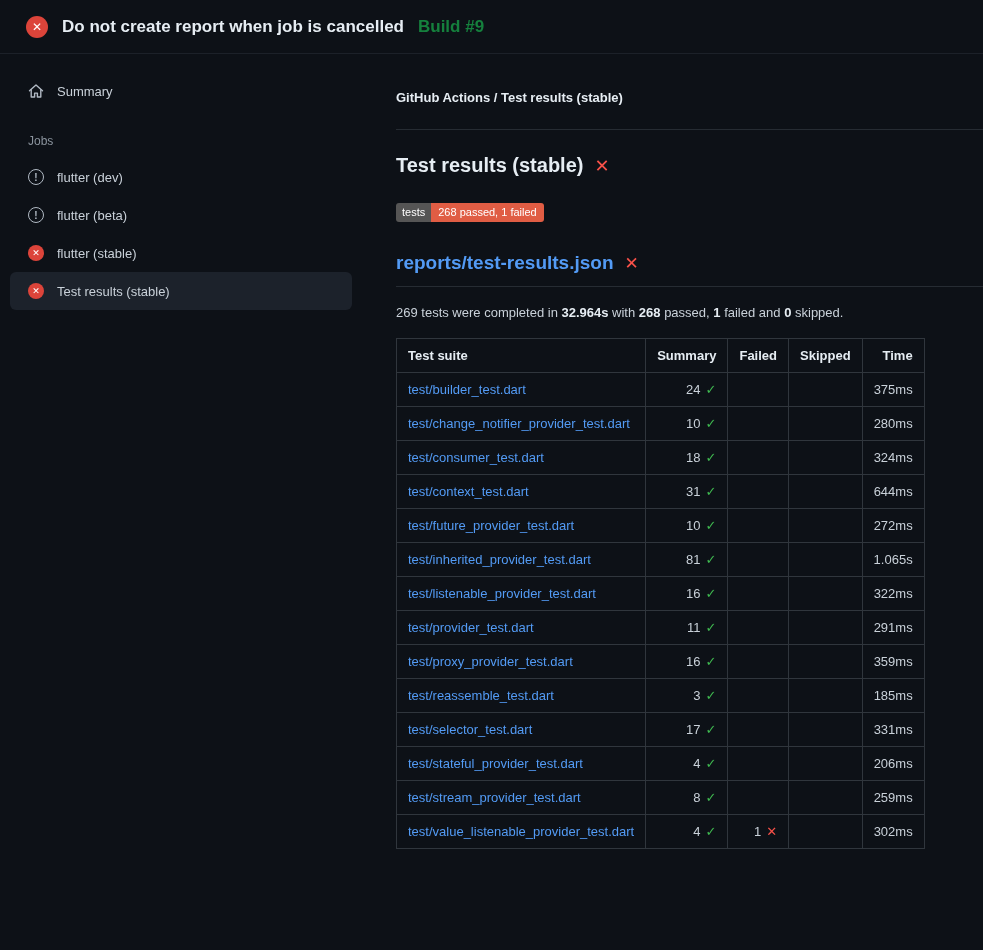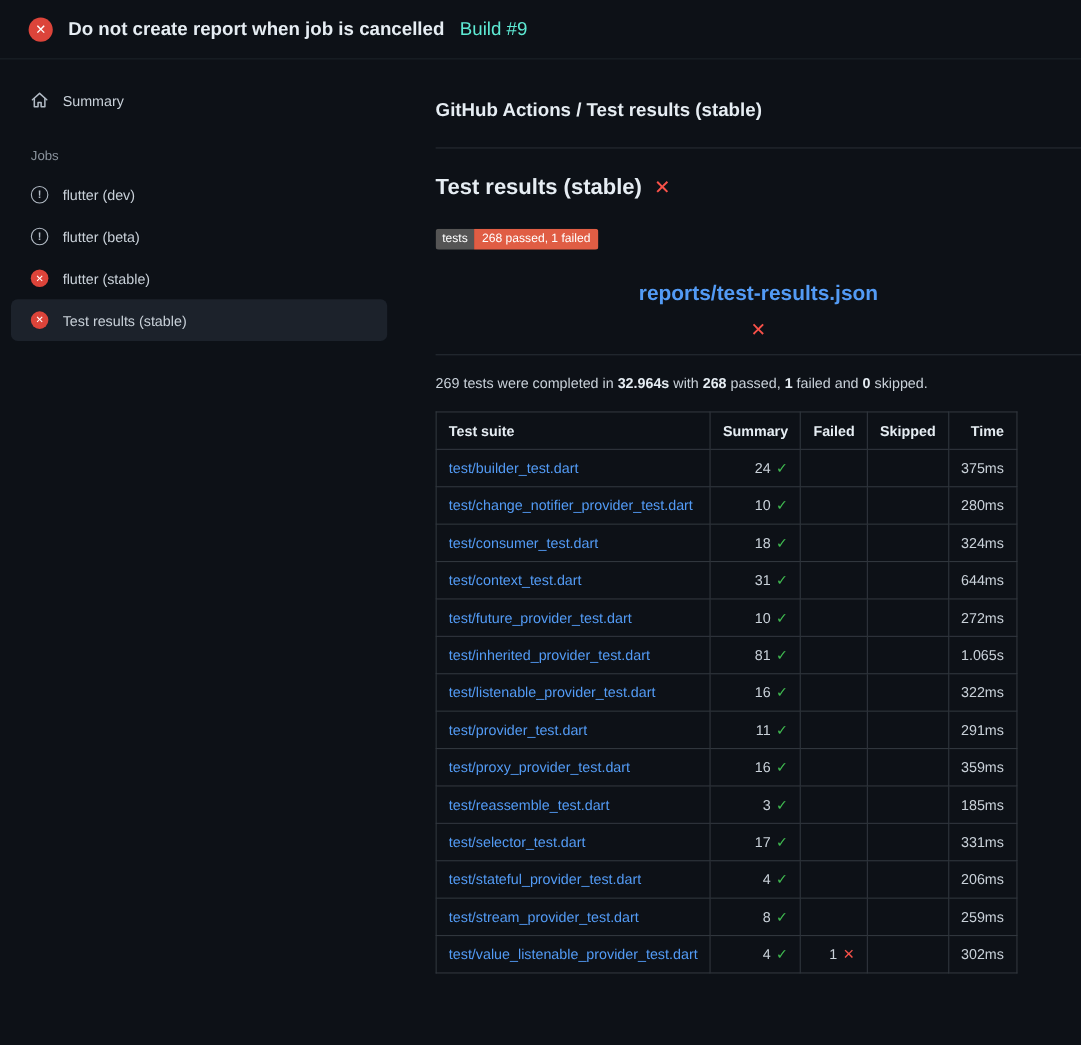--- a/index.html
+++ b/index.html
@@ -25,21 +25,21 @@
     border-bottom:1px solid #1c2129;
   }
   .fail-circle{
     width:22px;height:22px;border-radius:50%;
     background:var(--fail-circle-bg);
     color:#fff;display:flex;align-items:center;justify-content:center;
     font-size:12px;font-weight:bold;flex:0 0 auto;
   }
   .fail-circle.small{width:16px;height:16px;font-size:9px;}
   .app-title{font-size:17px;font-weight:bold;color:#e6edf3;}
-  .build-label{font-size:17px;color:#5eead4;font-weight:normal;}
+  .build-label{font-size:17px;color:#15803d;font-weight:bold;}
   
   .layout{display:flex;align-items:flex-start;}
   
   .sidebar{width:380px;flex:0 0 380px;padding:20px 28px 0 10px;}
   .side-item{
     display:flex;align-items:center;gap:13px;
     padding:9px 8px 9px 18px;border-radius:6px;
     color:#c9d1d9;cursor:pointer;
   }
   .side-item.selected{background:#1c222b;}
@@ -50,39 +50,38 @@
   .job-item{padding:11px 8px 11px 18px;}
   .icon-neutral{
     width:16px;height:16px;border-radius:50%;
     border:1.5px solid #b1bac4;color:#b1bac4;
     display:flex;align-items:center;justify-content:center;
     font-size:10px;font-weight:bold;flex:0 0 auto;
   }
   .home-icon{display:flex;align-items:center;flex:0 0 auto;}
   
   .main{flex:1 1 auto;padding:36px 0 0 16px;}
-  .breadcrumb{font-weight:bold;color:#e6edf3;font-size:17px;}
+  .breadcrumb{font-weight:bold;color:#e6edf3;font-size:13px;}
   .run-status{color:#8b949e;font-size:12px;margin-top:6px;}
   .divider{border:none;border-top:1px solid #262c33;margin:24px 0 0 0;}
   .section-title{
     display:flex;align-items:center;gap:11px;
     margin-top:24px;font-size:20px;font-weight:bold;color:#e6edf3;
   }
   .x-mark{color:var(--accent-red);font-weight:900;}
   .section-title .x-mark{font-size:18px;}
   
   .badge{display:inline-flex;margin-top:26px;font-size:11px;border-radius:3px;overflow:hidden;line-height:1;}
   .badge-label{background:var(--badge-label-bg);color:#fff;padding:4px 6px;}
   .badge-value{background:var(--badge-value-bg);color:#fff;padding:4px 7px;}
   
   .report-heading{
     display:flex;align-items:center;gap:11px;
     margin-top:30px;padding-bottom:12px;
     border-bottom:1px solid #262c33;
-    flex-direction:column;
   }
   .report-link{
     color:var(--link-blue);font-size:19px;font-weight:bold;text-decoration:none;
   }
   .report-heading .x-mark{font-size:17px;}
   .summary-line{margin-top:18px;font-size:13px;color:#c9d1d9;}
   .summary-line b{color:#e6edf3;}
   
   table.results{
     margin-top:18px;border-collapse:collapse;width:484px;

